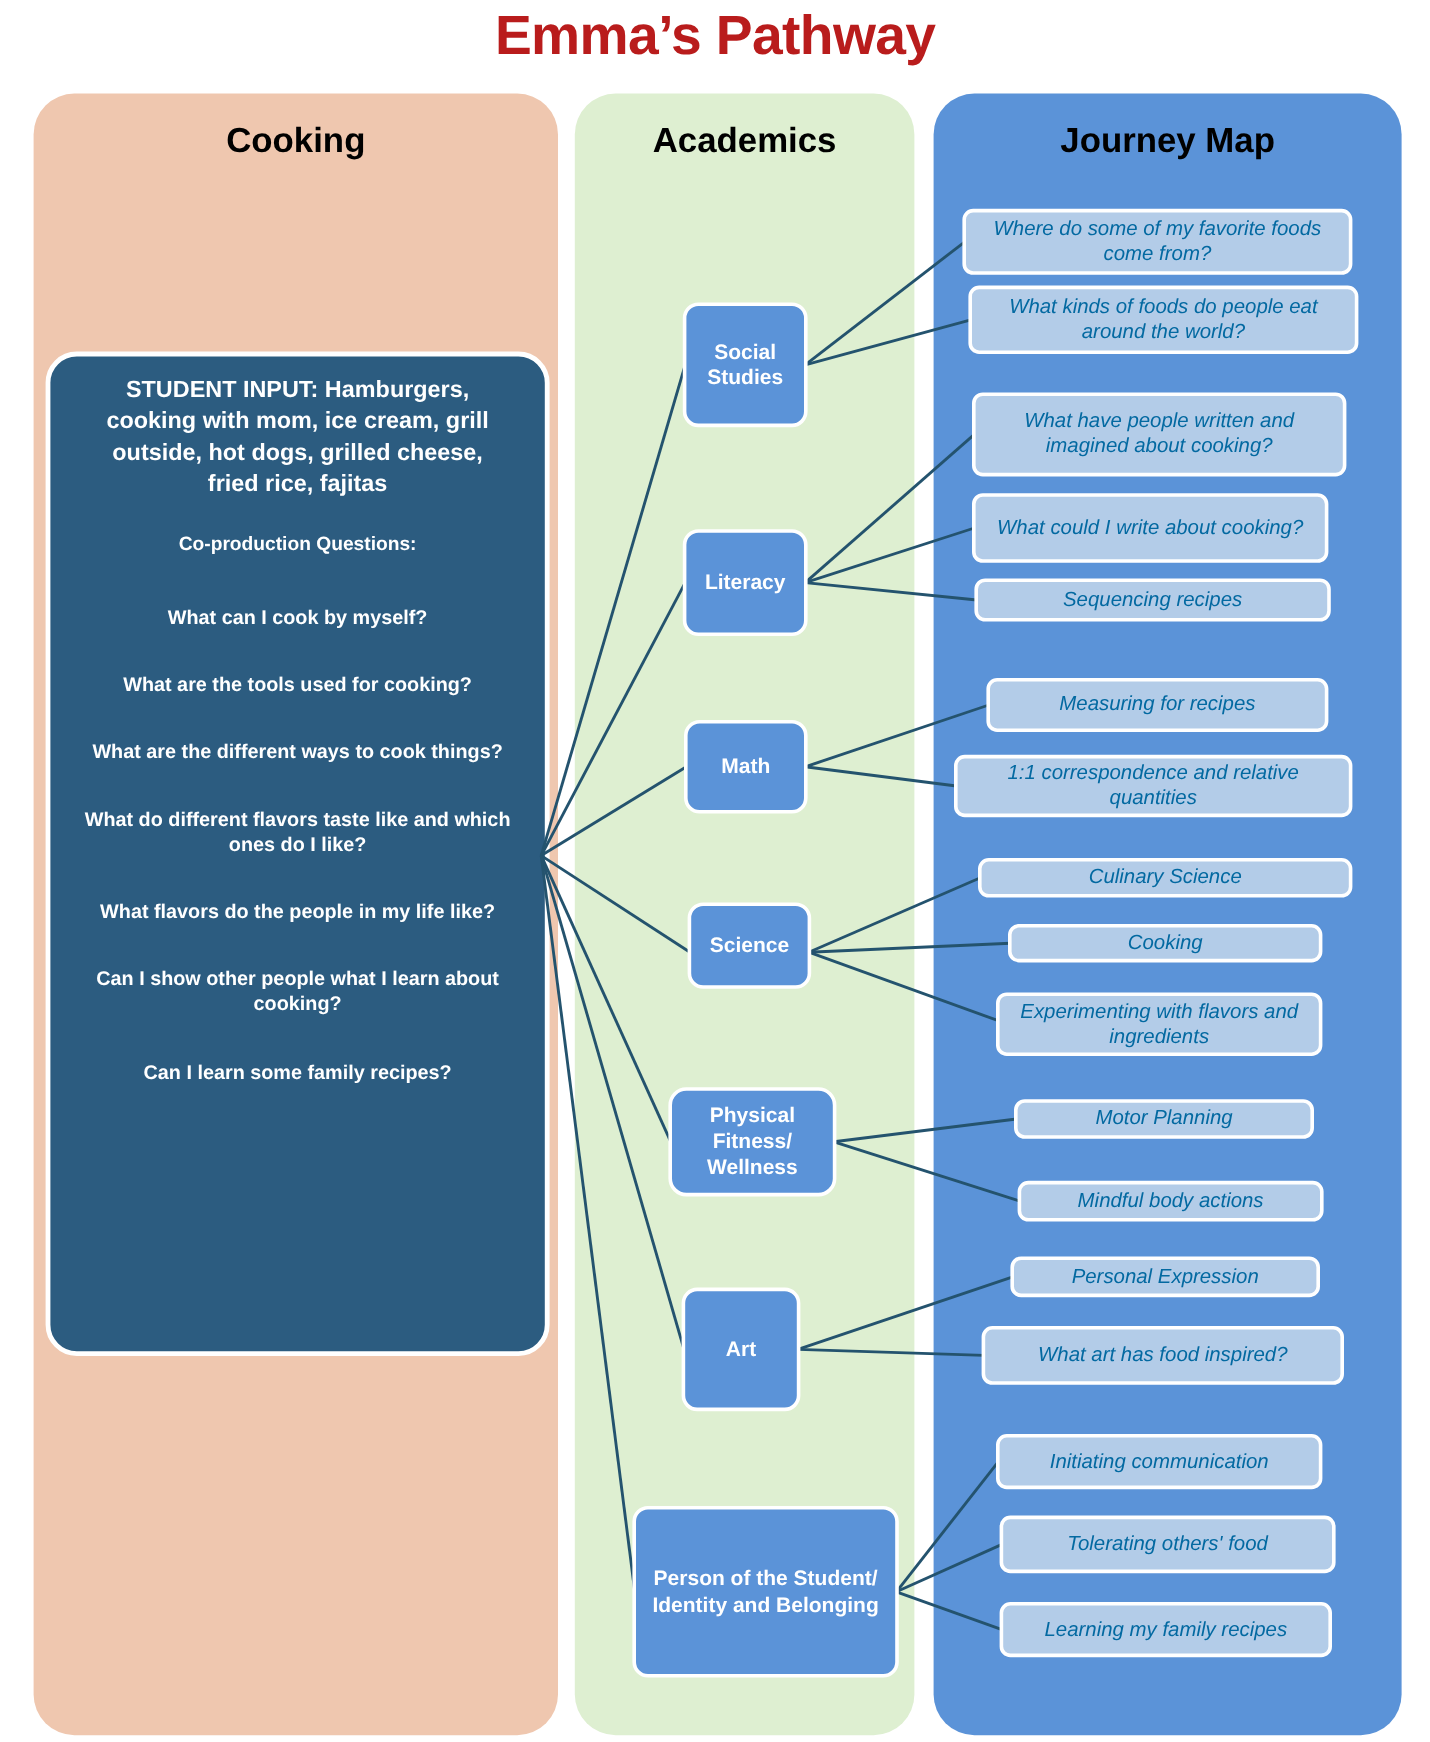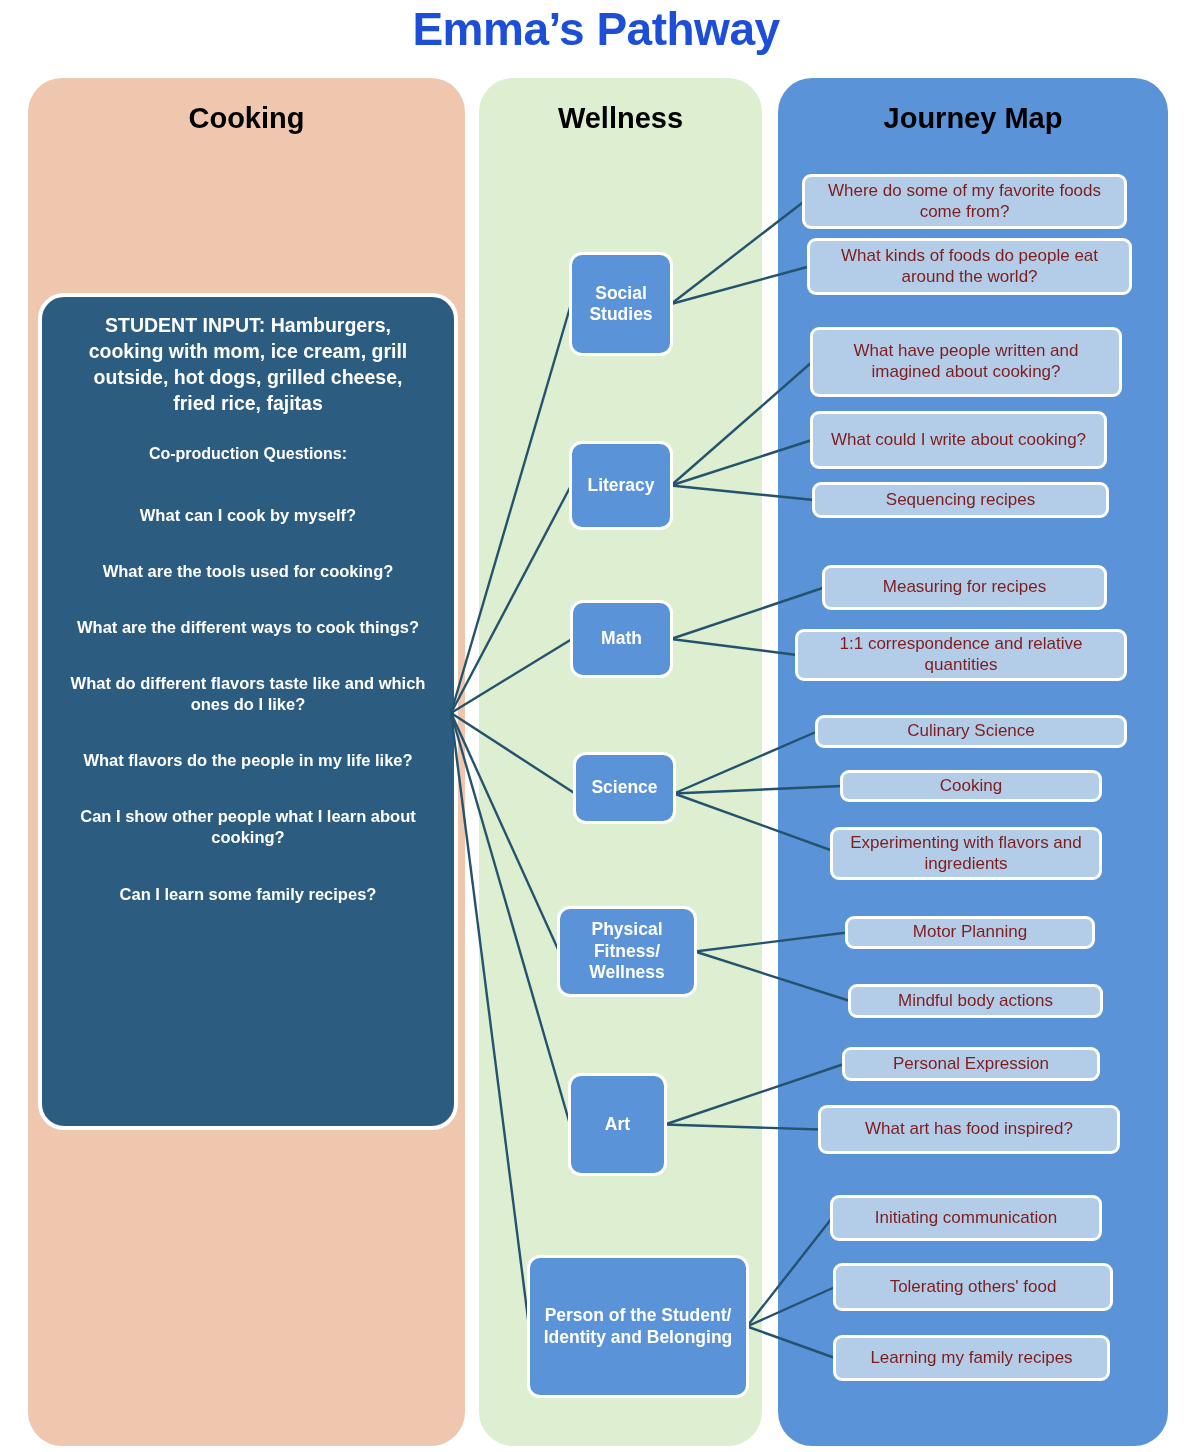--- a/index.html
+++ b/index.html
@@ -6,21 +6,21 @@
   html,body{margin:0;padding:0;background:#ffffff;}
   body{
     font-family:"Liberation Sans","DejaVu Sans",sans-serif;
     width:1192px;height:1452px;position:relative;overflow:hidden;
   }
   #stage{position:absolute;left:0;top:0;width:1192px;height:1452px;}
 
   
   .page-title{
     position:absolute;left:0;top:2px;width:1192px;
-    text-align:center;font-size:46px;font-weight:bold;color:#1d4ed8;
+    text-align:center;font-size:46px;font-weight:bold;color:#b91c1c;
     letter-spacing:-.5px;
   }
 
   
   .panel{position:absolute;border-radius:34px;}
   .panel-cooking{left:28px;top:78px;width:437px;height:1368px;background:#efc7af;}
   .panel-academics{left:479px;top:78px;width:283px;height:1368px;background:#deefd1;}
   .panel-journey{left:778px;top:78px;width:390px;height:1368px;background:#5b93d8;}
   .panel-heading{
     position:absolute;left:0;width:100%;top:24px;text-align:center;
@@ -46,38 +46,38 @@
   .subject{
     position:absolute;background:#5b93d8;border:3px solid #ffffff;
     border-radius:13px;box-sizing:border-box;color:#ffffff;
     display:flex;align-items:center;justify-content:center;text-align:center;
     font-size:17.5px;font-weight:600;line-height:1.22;padding:2px 6px;
   }
 
   
   .jbox{
     position:absolute;background:#b3cce8;border:3px solid #ffffff;
-    border-radius:9px;box-sizing:border-box;color:#7f1d1d;
+    border-radius:9px;box-sizing:border-box;color:#0369a1;
     display:flex;align-items:center;justify-content:center;text-align:center;
-    font-size:17px;font-weight:500;line-height:1.22;padding:2px 8px;
+    font-size:17px;font-weight:500;line-height:1.22;padding:2px 8px;font-style:italic;
   }
 </style>
 </head>
 <body>
 
 <div id="stage">
 
   <div class="page-title">Emma’s Pathway</div>
 
   <div class="panel panel-cooking">
     <div class="panel-heading">Cooking</div>
   </div>
 
   <div class="panel panel-academics">
-    <div class="panel-heading">Wellness</div>
+    <div class="panel-heading">Academics</div>
   </div>
 
   <div class="panel panel-journey">
     <div class="panel-heading">Journey Map</div>
   </div>
 
   <div class="student-card">
     <div class="student-input-line">STUDENT INPUT: Hamburgers, cooking with mom, ice cream, grill outside, hot dogs, grilled cheese, fried rice, fajitas</div>
     <div class="coprod-label">Co-production Questions:</div>
     <div class="q-list" id="question-list">
@@ -116,21 +116,21 @@
       <line x1="747" y1="1326.5" x2="832" y2="1218" stroke="#24536e" stroke-width="2.4"></line>
       <line x1="747" y1="1326.5" x2="835" y2="1287" stroke="#24536e" stroke-width="2.4"></line>
       <line x1="747" y1="1326.5" x2="835" y2="1358" stroke="#24536e" stroke-width="2.4"></line>
     </svg>
 
   <div id="subject-layer">
       <div class="subject" style="left: 569px; top: 252px; width: 104px; height: 104px;">Social Studies</div>
       <div class="subject" style="left: 569px; top: 441px; width: 104px; height: 89px;">Literacy</div>
       <div class="subject" style="left: 570px; top: 600px; width: 103px; height: 78px;">Math</div>
       <div class="subject" style="left: 573px; top: 752px; width: 103px; height: 72px;">Science</div>
-      <div class="subject" style="left: 557px; top: 906px; width: 140px; height: 91px;">Physical Fitness/ Wellness</div>
+      <div class="subject" style="left: 557px; top: 906px; width: 140px; height: 91px; border-radius: 15px;">Physical Fitness/ Wellness</div>
       <div class="subject" style="left: 568px; top: 1073px; width: 99px; height: 103px;">Art</div>
       <div class="subject" style="left: 527px; top: 1255px; width: 222px; height: 143px;">Person of the Student/ Identity and Belonging</div>
     </div>
   <div id="journey-layer">
       <div class="jbox" style="left: 802px; top: 174px; width: 325px; height: 55px;">Where do some of my favorite foods come from?</div>
       <div class="jbox" style="left: 807px; top: 238px; width: 325px; height: 57px;">What kinds of foods do people eat around the world?</div>
       <div class="jbox" style="left: 810px; top: 327px; width: 312px; height: 70px;">What have people written and imagined about cooking?</div>
       <div class="jbox" style="left: 810px; top: 411px; width: 297px; height: 58px;">What could I write about cooking?</div>
       <div class="jbox" style="left: 812px; top: 482px; width: 297px; height: 36px;">Sequencing recipes</div>
       <div class="jbox" style="left: 822px; top: 565px; width: 285px; height: 45px;">Measuring for recipes</div>

